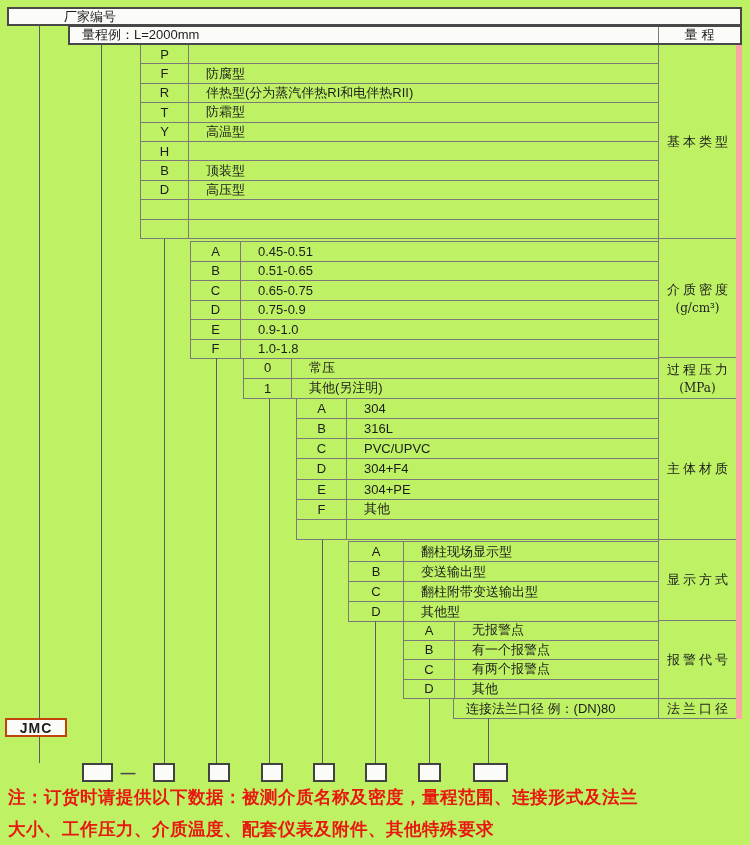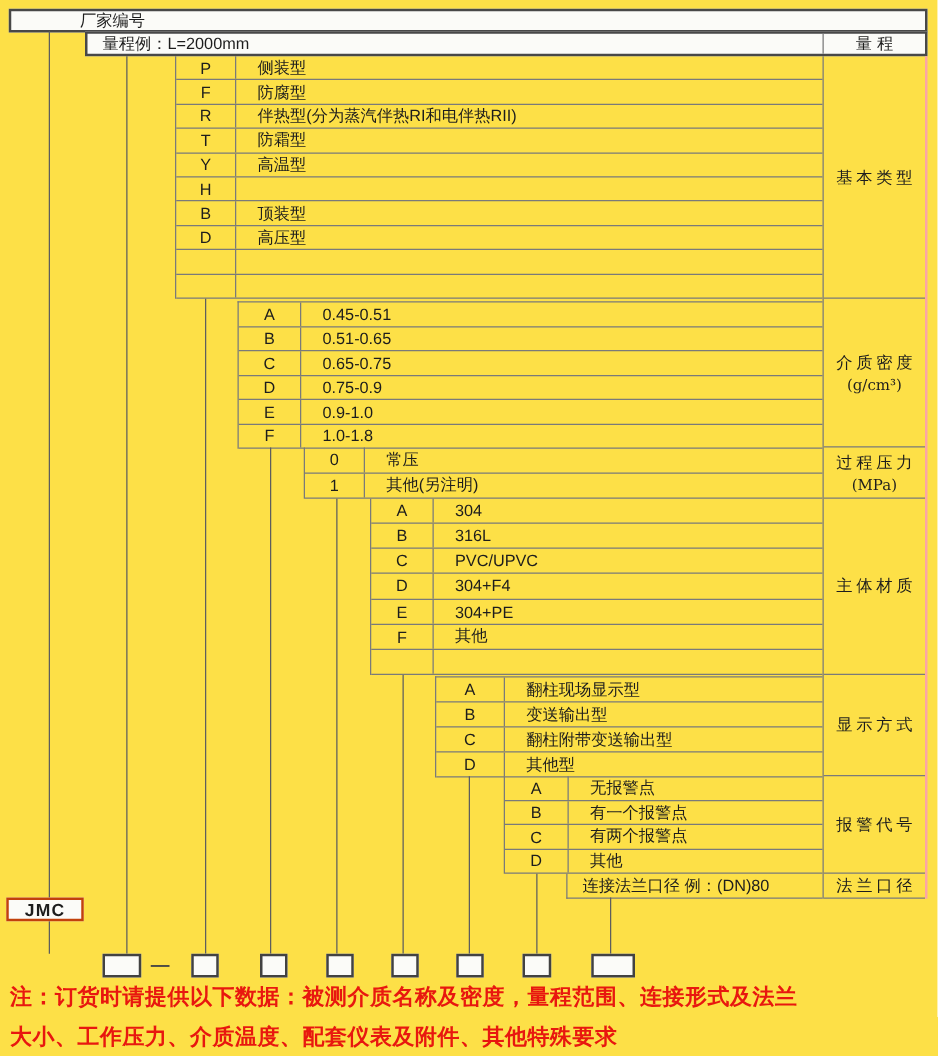--- a/index.html
+++ b/index.html
@@ -1,37 +1,37 @@
 <!DOCTYPE html>
 <html><head>
 <meta charset="utf-8">
 <style>
   html,body{margin:0;padding:0;background:#ffffff;}
   #stage{
-    position:relative;width:750px;height:845px;background:#fde047;
+    position:relative;width:750px;height:845px;background:#bef264;
     font-family:"Liberation Sans","DejaVu Sans",sans-serif;color:#1d1d1d;overflow:hidden;
   }
   .abs{position:absolute;box-sizing:border-box;}
   
   .row1{left:7px;top:7px;width:735px;height:19px;border:2px solid #484848;
         display:flex;align-items:center;padding-left:55px;font-size:13px;background:#fbfbf8;}
   .row2{left:68px;top:25px;width:674px;height:20px;border:2px solid #484848;display:flex;background:#fbfbf8;align-items:flex-end;}
   .r2main{width:588px;height:100%;display:flex;align-items:center;padding-left:12px;font-size:13px;box-sizing:border-box;}
   .r2label{flex:1;height:100%;display:flex;align-items:center;justify-content:center;
            font-family:"DejaVu Serif","Liberation Serif",serif;font-size:13px;letter-spacing:4px;text-indent:4px;
            border-left:1px solid #7a7a7a;box-sizing:border-box;}
   
   .subtable{border-left:1px solid #7a7a7a;}
   .subtable.topline{border-top:1px solid #7a7a7a;}
   .srow{display:flex;border-bottom:1px solid #7a7a7a;box-sizing:border-box;}
   .scode{display:flex;align-items:center;justify-content:center;border-right:1px solid #7a7a7a;
          box-sizing:border-box;font-size:13px;}
   .sdesc{flex:1;display:flex;align-items:center;padding-left:17px;font-size:13px;white-space:nowrap;overflow:hidden;}
   
-  #labelcol{left:658px;top:45px;width:84px;height:674px;border-left:1px solid #7a7a7a;border-right:2px solid #fca5a5;}
+  #labelcol{left:658px;top:45px;width:84px;height:674px;border-left:1px solid #7a7a7a;border-right:6px solid #fca5a5;}
   .lcell{display:flex;flex-direction:column;align-items:center;justify-content:center;
          border-bottom:1px solid #7a7a7a;box-sizing:border-box;
          font-family:"DejaVu Serif","Liberation Serif",serif;font-size:13px;}
   .lmain{letter-spacing:3px;text-indent:3px;white-space:nowrap;}
   .lunit{letter-spacing:0;font-size:12px;margin-top:2px;white-space:nowrap;}
   
   .flangerow{left:453px;top:699px;width:205px;height:20px;border-left:1px solid #7a7a7a;border-bottom:1px solid #7a7a7a;
              display:flex;align-items:center;padding-left:12px;font-size:13px;white-space:nowrap;}
   
   .vline{width:1px;background:#5e5e5e;}
@@ -58,21 +58,20 @@
     <div class="r2main">
       <span>量程例：L=2000mm</span>
     </div>
     <div class="r2label">量程</div>
   </div>
 
   <div id="tables">
       <div class="abs subtable" style="left: 140px; top: 45px; width: 518px;">
         <div class="srow" style="height: 19.4px;">
           <div class="scode" style="width: 48px;">P</div>
-          <div class="sdesc">侧装型</div>
         </div>
         <div class="srow" style="height: 19.4px;">
           <div class="scode" style="width: 48px;">F</div>
           <div class="sdesc">防腐型</div>
         </div>
         <div class="srow" style="height: 19.4px;">
           <div class="scode" style="width: 48px;">R</div>
           <div class="sdesc">伴热型(分为蒸汽伴热RI和电伴热RII)</div>
         </div>
         <div class="srow" style="height: 19.4px;">

